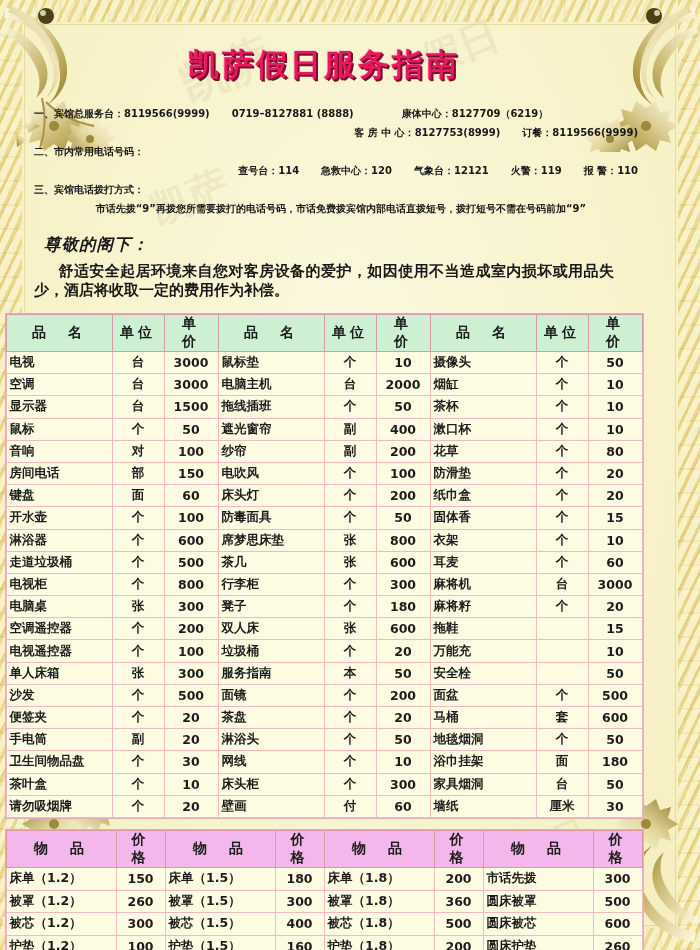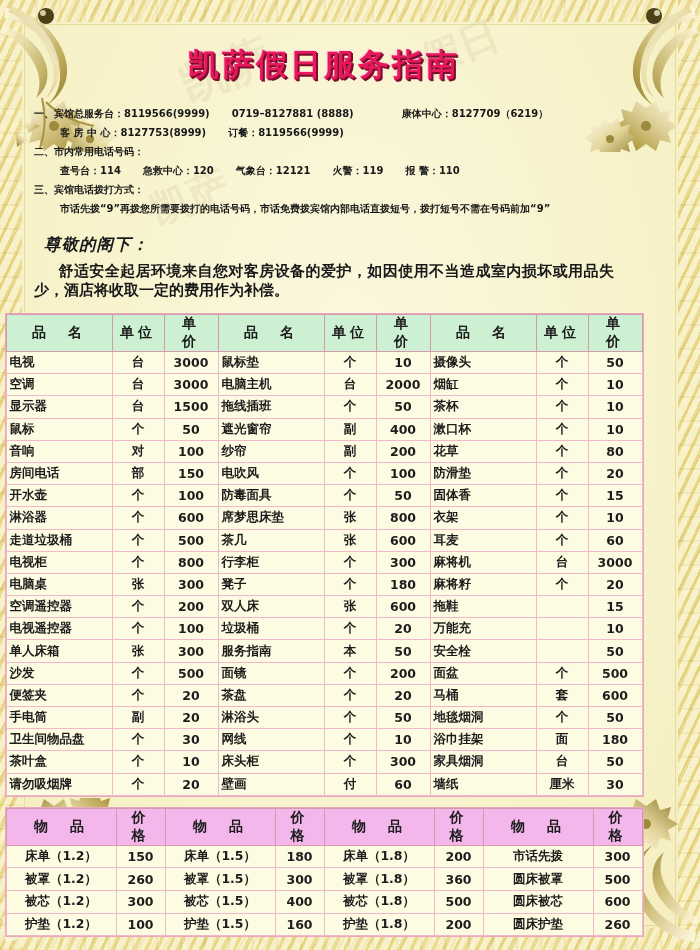--- a/index.html
+++ b/index.html
@@ -65,21 +65,21 @@
     letter-spacing: 3px;
     color: #e8195a;
     margin-top: 44px;
     text-shadow:
       1px 1px 0 #7a0d30, 2px 2px 0 #7a0d30,
       -1px -1px 0 #ffd0e0;
   }
 
   .info { margin: 18px 10px 0 34px; color: #181818; font-size: 10px; line-height: 19px; font-weight: bold; }
   .info .ln { white-space: nowrap; }
-  .info .ind1 { padding-left: 26px; }
+  .info .ind1 { padding-left: 26px; text-align: right; }
   .sp-l { display:inline-block; width:22px; }
   .sp-xl { display:inline-block; width:48px; }
 
   .salute {
     margin: 16px 0 0 44px;
     font-family: Liberation Mono, monospace;
     font-weight: bold;
     font-size: 16.5px;
     font-style: italic;
     color: #1a1a1a;
@@ -115,21 +115,21 @@
     border: 1px solid #d59aad;
     font-size: 14px;
     letter-spacing: 4px;
     text-align: center;
     height: 25px;
   }
   table.grid.main { margin-top: 14px; }
   table.grid.main th { background: #cdf0d2; }
   table.grid.linen { margin-top: 12px; }
   table.grid.linen th { background: #f4b7ec; }
-  table.grid.linen td { height: 22.6px; text-align: center; }
+  table.grid.linen td { height: 22.6px; }
   td.nm  { text-align: left;  padding-left: 12px; }
   td.un  { text-align: center; }
   td.pr  { text-align: center; }
   table.grid { box-shadow: 0 0 0 1px #e9a8bc; padding-left: 32px; }
 </style>
 </head>
 <body>
 
 <div id="page">
 
@@ -320,20 +320,31 @@
             <td class="un">部</td>
             <td class="pr">150</td>
             <td class="nm">电吹风</td>
             <td class="un">个</td>
             <td class="pr">100</td>
             <td class="nm">防滑垫</td>
             <td class="un">个</td>
             <td class="pr">20</td>
           </tr>
           <tr>
+            <td class="nm">键盘</td>
+            <td class="un">面</td>
+            <td class="pr">60</td>
+            <td class="nm">床头灯</td>
+            <td class="un">个</td>
+            <td class="pr">200</td>
+            <td class="nm">纸巾盒</td>
+            <td class="un">个</td>
+            <td class="pr">20</td>
+          </tr>
+          <tr>
             <td class="nm">开水壶</td>
             <td class="un">个</td>
             <td class="pr">100</td>
             <td class="nm">防毒面具</td>
             <td class="un">个</td>
             <td class="pr">50</td>
             <td class="nm">固体香</td>
             <td class="un">个</td>
             <td class="pr">15</td>
           </tr>

